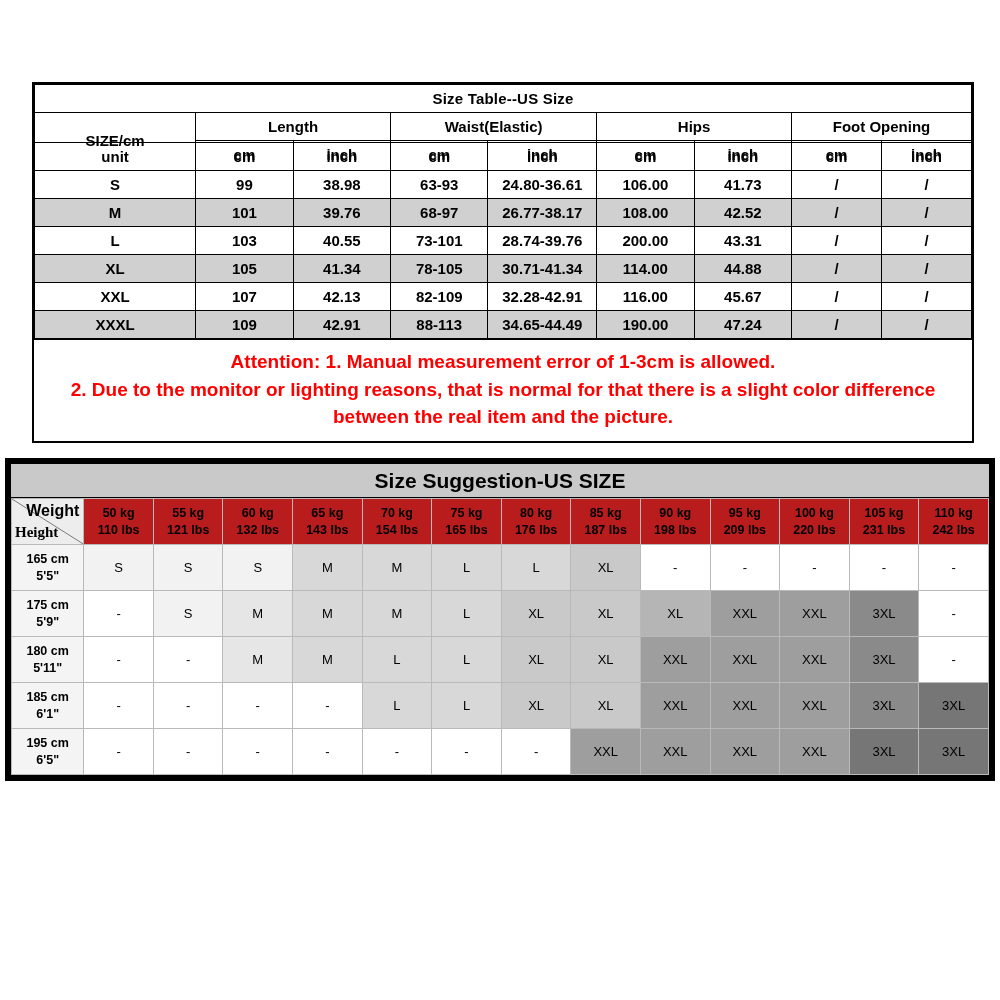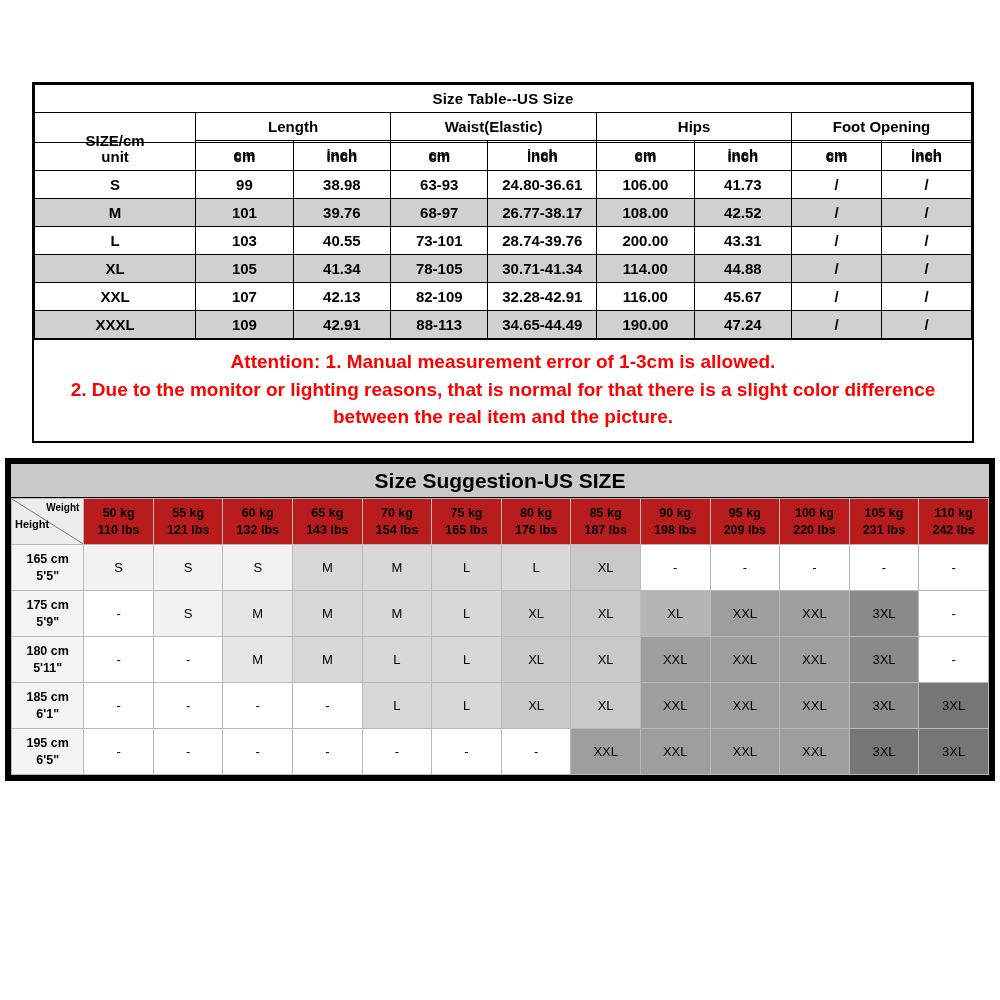--- a/index.html
+++ b/index.html
@@ -135,27 +135,28 @@
     position: absolute;
     left: 0; top: 0;
     width: 100%; height: 100%;
     overflow: hidden;
   }
   .corner .diag svg { display: block; }
   .corner .w-lab {
     position: absolute;
     right: 4px;
     top: 3px;
-    font-size: 10px;
+    font-size: 16px;
   }
   .corner .h-lab {
     position: absolute;
     left: 3px;
-    bottom: 14px;
-    font-size: 11px;
+    bottom: 3px;
+    font-size: 15px;
+    font-family: Liberation Serif, serif;
   }
   
   .s0 { background: #ffffff !important; }
   .s1 { background: #f2f2f2 !important; }
   .s2 { background: #e6e6e6 !important; }
   .s3 { background: #d8d8d8 !important; }
   .s4 { background: #c9c9c9 !important; }
   .s5 { background: #b5b5b5 !important; }
   .s6 { background: #9e9e9e !important; }
   .s7 { background: #8a8a8a !important; }

